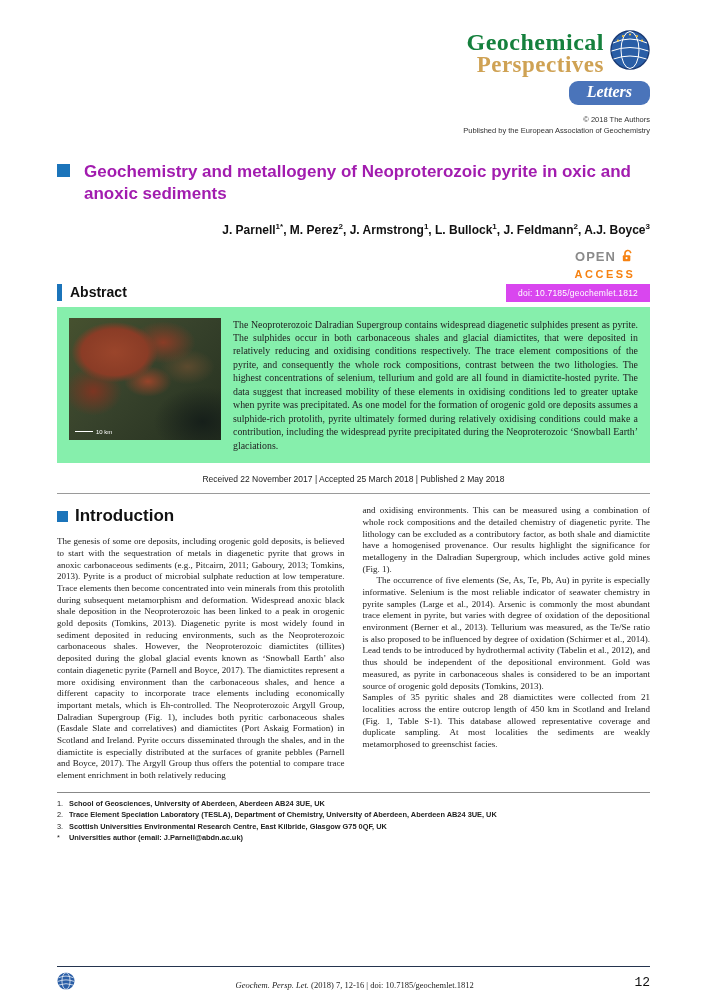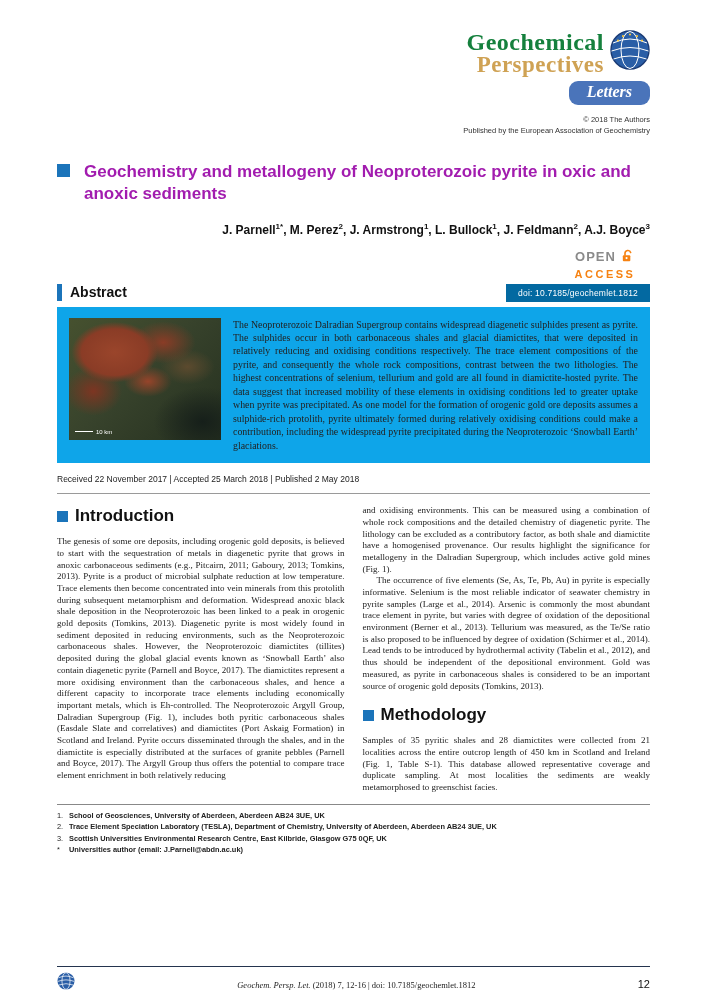--- a/index.html
+++ b/index.html
@@ -37,40 +37,40 @@
 
   
   .oa { display:flex; flex-direction:column; align-items:center; margin-left:auto; width:90px; margin-top:12px; }
   .oa-top { display:flex; align-items:flex-start; gap:4px; font-family:"Liberation Sans",sans-serif; font-size:13px; font-weight:bold; letter-spacing:1px; color:#8a8a8a; }
   .oa-access { font-family:"Liberation Sans",sans-serif; font-weight:bold; font-size:11px; letter-spacing:2.5px; color:#f68212; margin-top:1px; }
 
   
   .abs-header { display:flex; margin-top:4px; }
   .abs-bar { width:5px; height:17px; background:#1b74ba; margin-right:8px; }
   .abs-title { font-family:"Liberation Sans",sans-serif; font-weight:bold; font-size:14px; color:#111; }
-  .doi-box { margin-left:auto; background:#0369a1; color:#fff; font-family:"Liberation Sans",sans-serif; font-size:8.5px; padding:4px 12px; letter-spacing:.2px; }
-  .abs-body { background:#0ea5e9; margin-top:5px; padding:11px 12px; display:flex; gap:12px; }
+  .doi-box { margin-left:auto; background:#d946ef; color:#fff; font-family:"Liberation Sans",sans-serif; font-size:8.5px; padding:4px 12px; letter-spacing:.2px; }
+  .abs-body { background:#86efac; margin-top:5px; padding:11px 12px; display:flex; gap:12px; }
   .abs-map {
     width:152px; height:122px; flex:none; position:relative; overflow:hidden;
     background-color:#2f3b2a;
     background-image:
       radial-gradient(ellipse 60px 42px at 30% 28%, #9a452b 0%, #8a3c26 55%, rgba(138,60,38,0) 72%),
       radial-gradient(ellipse 46px 30px at 62% 20%, #8a3c26 0%, rgba(138,60,38,0) 70%),
       radial-gradient(ellipse 40px 34px at 16% 60%, #7d3522 0%, rgba(125,53,34,0) 72%),
       radial-gradient(ellipse 34px 22px at 52% 52%, #96442a 0%, rgba(150,68,42,0) 70%),
       radial-gradient(ellipse 40px 26px at 78% 40%, #5c4a2e 0%, rgba(92,74,46,0) 68%),
       radial-gradient(ellipse 70px 50px at 88% 85%, #161f1a 0%, rgba(22,31,26,0) 70%),
       linear-gradient(135deg, #46512f 0%, #38432c 45%, #25301f 100%);
   }
   .map-scale { position:absolute; left:6px; bottom:5px; display:flex; align-items:center; gap:3px; color:#ffffff;
     font-family:"Liberation Sans",sans-serif; font-size:6px; }
   .scale-bar { display:inline-block; width:18px; height:1.5px; background:#ffffff; }
   .abs-text { font-size:9.9px; line-height:1.36; text-align:justify; color:#222; }
 
-  .dates { text-align:left; font-family:"Liberation Sans",sans-serif; font-size:8.5px; color:#222; margin-top:11px; }
+  .dates { text-align:center; font-family:"Liberation Sans",sans-serif; font-size:8.5px; color:#222; margin-top:11px; }
   .rule { border:none; border-top:1px solid #9a9a9a; margin-top:9px; }
 
   
   .cols { display:flex; gap:18px; margin-top:11px; }
   .col { width:287.5px; font-size:9px; line-height:1.3; text-align:justify; color:#1a1a1a; }
   .sec-h { display:flex; align-items:center; gap:7px; font-family:"Liberation Sans",sans-serif; font-weight:bold; font-size:17px; color:#111; margin-bottom:9px; }
   .sec-square { width:11px; height:11px; background:#1b74ba; flex:none; }
   .col p + p { }
   .col p.indent { text-indent:14px; }
   .meth-h { margin-top:12px; }
@@ -81,21 +81,21 @@
   .fn { display:flex; margin-bottom:2.5px; }
   .fn-marker { width:12px; flex:none; }
   .fn-text { flex:1;font-weight:bold; }
 
   
   .footer { position:absolute; left:57px; right:57px; bottom:10px; border-top:1.5px solid #24344e; padding-top:5px;
     display:flex; align-items:flex-end; }
   .footer-globe { width:18px; height:18px; flex:none; }
   .footer-cite { flex:1; text-align:center; font-size:8.5px; color:#222; }
   .footer-cite .it { font-style:italic; }
-  .footer-page { font-family:Liberation Sans, sans-serif; font-size:11px; color:#111; flex:none; }
+  .footer-page { font-family:Liberation Mono, monospace; font-size:13px; color:#111; flex:none; }
 </style>
 </head>
 <body>
 
 <div class="page">
 
   <div class="masthead">
     <div class="brand">
       <div class="brand-w1">Geochemical</div>
       <div class="brand-w2">Perspectives</div>
@@ -163,24 +163,20 @@
     <div class="col">
       <div class="sec-h">
         <span class="sec-square"></span>
         <span>Introduction</span>
       </div>
       <p>The genesis of some ore deposits, including orogenic gold deposits, is believed to start with the sequestration of metals in diagenetic pyrite that grows in anoxic carbonaceous sediments (e.g., Pitcairn, 2011; Gaboury, 2013; Tomkins, 2013). Pyrite is a product of microbial sulphate reduction at low temperature. Trace elements then become concentrated into vein minerals from this protolith during subsequent metamorphism and deformation. Widespread anoxic black shale deposition in the Neoproterozoic has been linked to a peak in orogenic gold deposits (Tomkins, 2013). Diagenetic pyrite is most widely found in sediment deposited in reducing environments, such as the Neoproterozoic carbonaceous shales. However, the Neoproterozoic diamictites (tillites) deposited during the global glacial events known as ‘Snowball Earth’ also contain diagenetic pyrite (Parnell and Boyce, 2017). The diamictites represent a more oxidising environment than the carbonaceous shales, and hence a different capacity to incorporate trace elements including economically important metals, which is Eh-controlled. The Neoproterozoic Argyll Group, Dalradian Supergroup (Fig. 1), includes both pyritic carbonaceous shales (Easdale Slate and correlatives) and diamictites (Port Askaig Formation) in Scotland and Ireland. Pyrite occurs disseminated through the shales, and in the diamictite is especially distributed at the surfaces of granite pebbles (Parnell and Boyce, 2017). The Argyll Group thus offers the potential to compare trace element enrichment in both relatively reducing</p>
     </div>
     <div class="col">
       <p>and oxidising environments. This can be measured using a combination of whole rock compositions and the detailed chemistry of diagenetic pyrite. The lithology can be excluded as a contributory factor, as both shale and diamictite have a homogenised provenance. Our results highlight the significance for metallogeny in the Dalradian Supergroup, which includes active gold mines (Fig. 1).</p>
       <p class="indent">The occurrence of five elements (Se, As, Te, Pb, Au) in pyrite is especially informative. Selenium is the most reliable indicator of seawater chemistry in pyrite samples (Large et al., 2014). Arsenic is commonly the most abundant trace element in pyrite, but varies with degree of oxidation of the depositional environment (Berner et al., 2013). Tellurium was measured, as the Te/Se ratio is also proposed to be influenced by degree of oxidation (Schirmer et al., 2014). Lead tends to be introduced by hydrothermal activity (Tabelin et al., 2012), and thus should be independent of the depositional environment. Gold was measured, as pyrite in carbonaceous shales is considered to be an important source of orogenic gold deposits (Tomkins, 2013).</p>
-      <div class="sec-h meth-h">
-        <span class="sec-square"></span>
-        <span>Methodology</span>
-      </div>
       <p>Samples of 35 pyritic shales and 28 diamictites were collected from 21 localities across the entire outcrop length of 450 km in Scotland and Ireland (Fig. 1, Table S-1). This database allowed representative coverage and duplicate sampling. At most localities the sediments are weakly metamorphosed to greenschist facies.</p>
     </div>
   </div>
 
   <div class="footnotes">
       <div class="fn">
       <span class="fn-marker">1.</span>
       <span class="fn-text">School of Geosciences, University of Aberdeen, Aberdeen AB24 3UE, UK</span>
     </div>
       <div class="fn">

